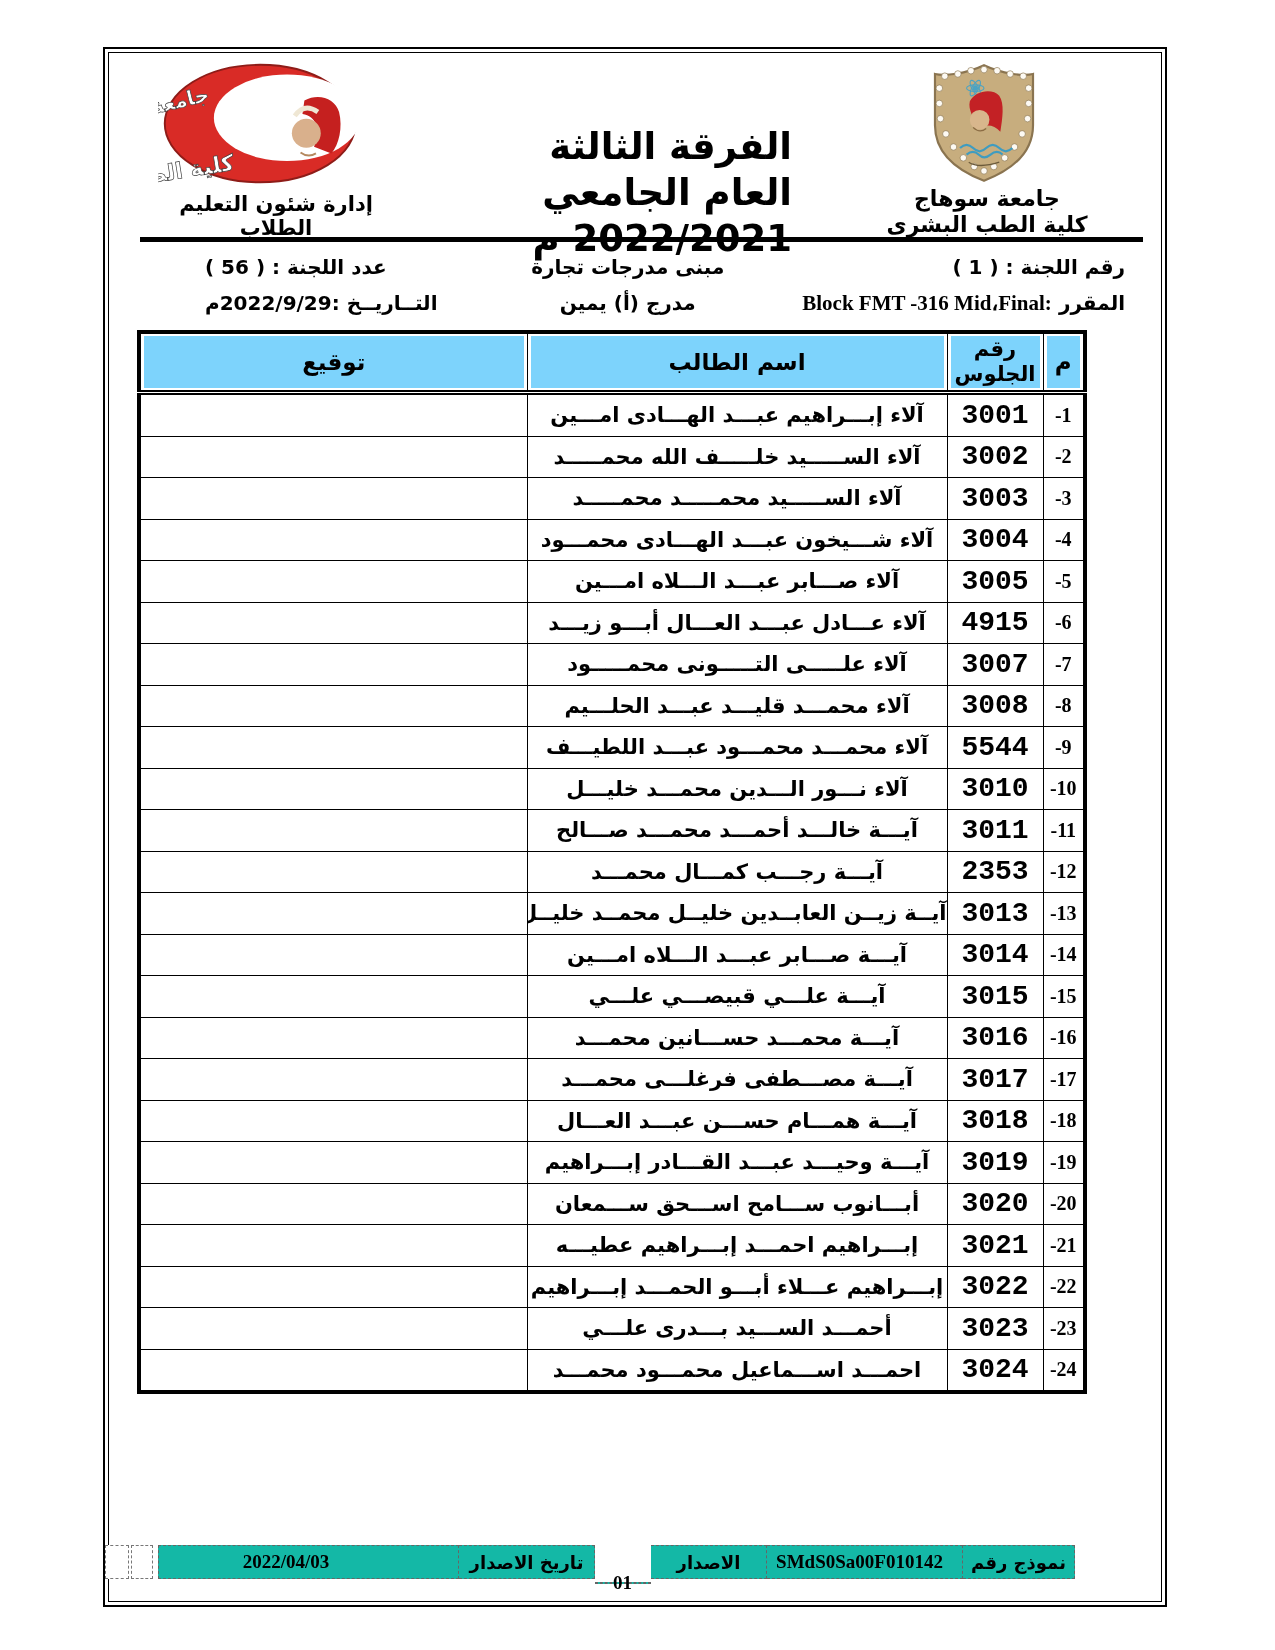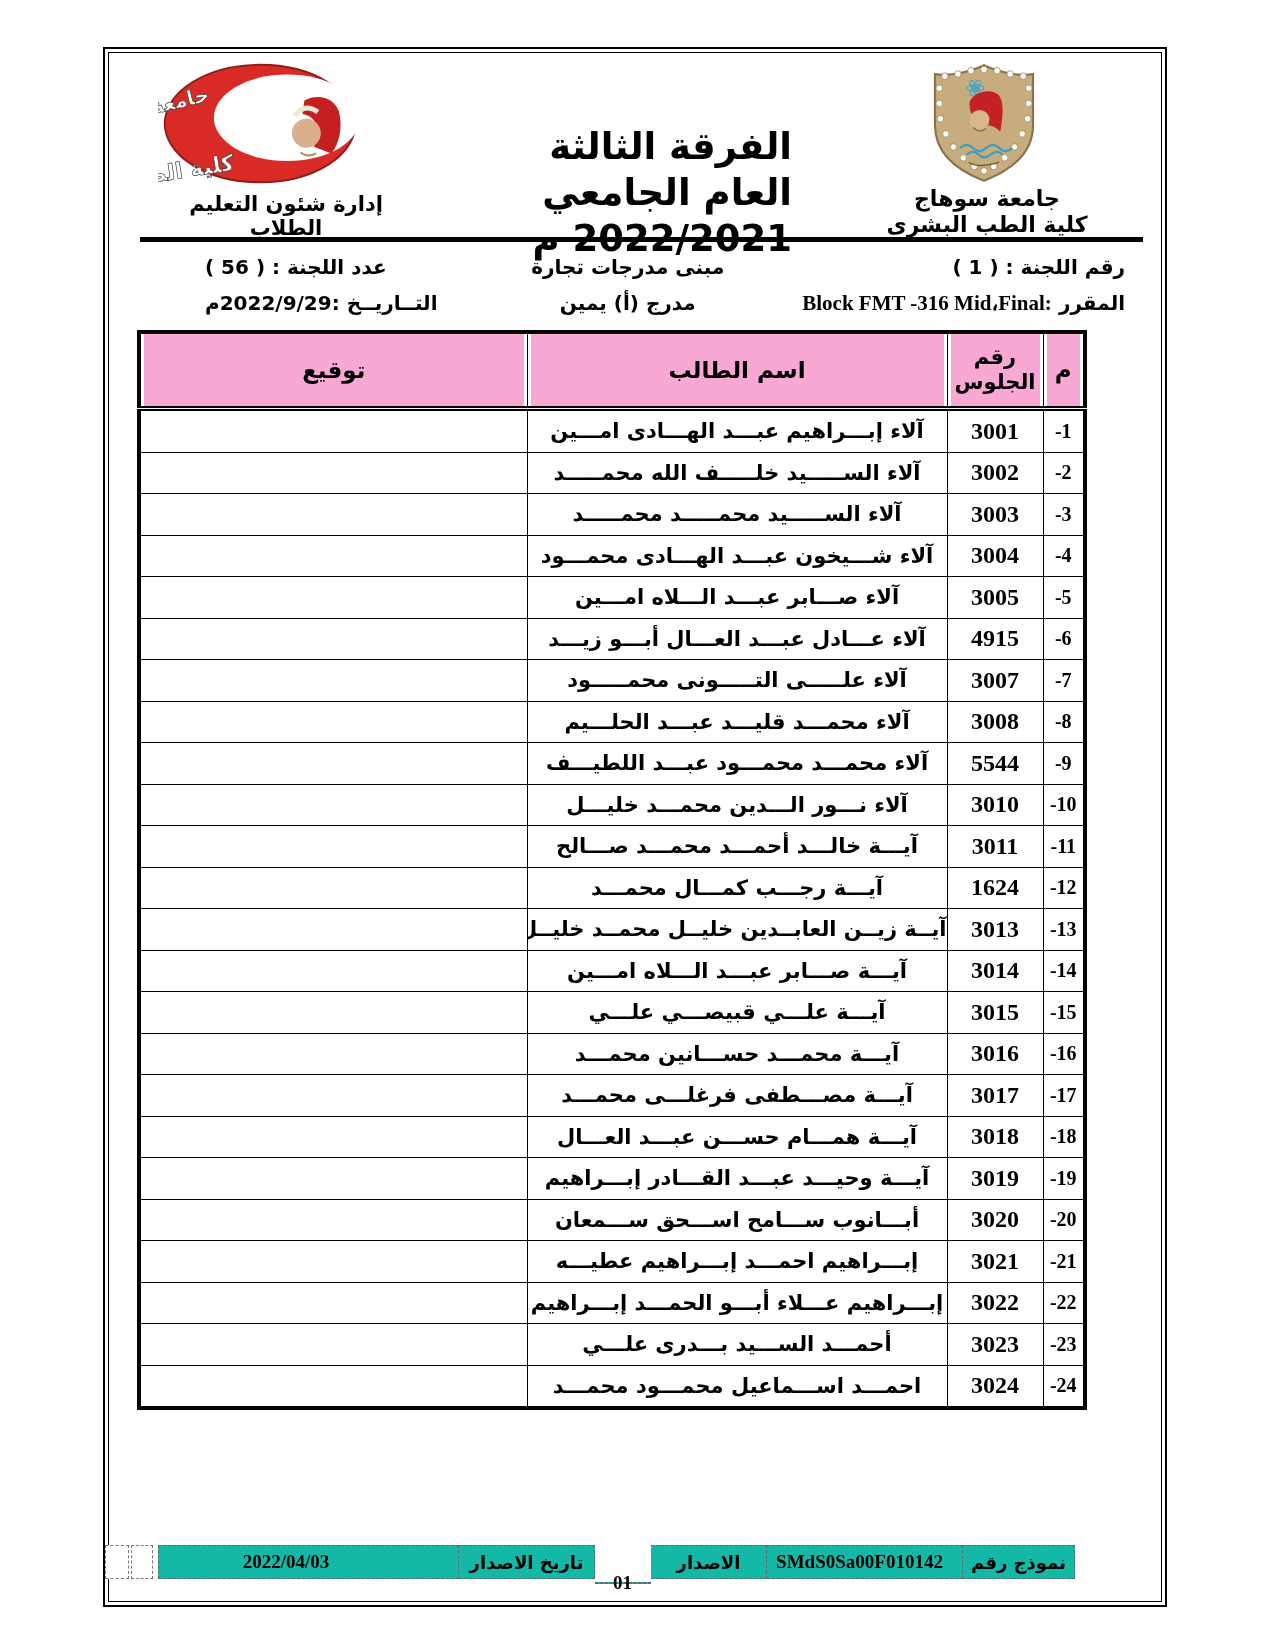--- a/index.html
+++ b/index.html
@@ -6,49 +6,49 @@
   .page{position:relative;width:1275px;height:1650px;background:#fff;overflow:hidden;
         font-family:"DejaVu Sans",sans-serif;color:#000;}
   
   .frame{position:absolute;left:103px;top:47px;width:1060px;height:1556px;border:2px solid #000;}
   .frame-inner{position:absolute;inset:3px;border:1px solid #000;}
   
   .center-titles{position:absolute;left:440px;top:124px;width:352px;text-align:right;
                  font-weight:bold;font-size:37px;line-height:46px;}
   .right-org{position:absolute;left:878px;top:186px;width:218px;text-align:center;
              font-weight:bold;font-size:22px;line-height:26px;}
-  .admin-text{position:absolute;left:152px;top:192px;width:268px;text-align:center;
+  .admin-text{position:absolute;left:142px;top:192px;width:268px;text-align:center;
               font-weight:bold;font-size:21px;}
   .logo-crescent{position:absolute;left:158px;top:60px;width:235px;height:130px;}
   .logo-shield{position:absolute;left:928px;top:62px;width:112px;height:122px;}
   
   .rule{position:absolute;left:140px;top:237px;width:1003px;height:5px;background:#000;}
   
   .info-grid{position:absolute;left:150px;top:249px;width:975px;display:grid;
              grid-template-columns:36% 30% 34%;grid-auto-rows:36px;direction:rtl;
              font-weight:bold;font-size:20px;align-items:center;}
   .info-grid .r{text-align:right;padding-left:6px;}
   .info-grid .c{text-align:center;}
   .info-grid .l{text-align:left;padding-left:55px;}
   .latin{font-family:"Liberation Serif","DejaVu Serif",serif;}
   .course-line{display:flex;flex-direction:row;justify-content:flex-start;gap:7px;align-items:baseline;}
   .course-line .latin{font-size:21px;}
   
   table.students{position:absolute;left:137px;top:330px;width:950px;border-collapse:collapse;
                  direction:rtl;border:4px solid #000;table-layout:fixed;}
   table.students th{border:1px solid #000;border-bottom:5px double #000;height:56px;
                     padding:0 3px;background:#fff;font-weight:bold;vertical-align:middle;}
-  table.students th .hd{background:#f9a8d4;width:100%;height:72px;display:flex;
+  table.students th .hd{background:#7dd3fc;width:100%;height:52px;display:flex;
                         flex-direction:column;align-items:center;justify-content:center;
                         font-size:23px;line-height:25px;}
   table.students th.seat-h .hd{font-size:21px;}
   table.students td{border:1px solid #000;height:40.5px;padding:0;vertical-align:middle;
                     font-weight:bold;overflow:hidden;white-space:nowrap;}
   td.serial-c{text-align:center;font-size:20px;font-family:"Liberation Serif","DejaVu Serif",serif;}
-  td.seat-c{text-align:center;font-size:24px;font-family:Liberation Serif, serif;}
+  td.seat-c{text-align:center;font-size:28px;font-family:Liberation Mono, monospace;}
   td.name-c{text-align:center;padding-right:7px;font-size:21px;}
   td.sig-c{background:#fff;}
   
   .mini-box{position:absolute;top:1545px;height:32px;border:1px dashed #777;background:#fff;}
   .mini-a{left:105px;width:22px;}
   .mini-b{left:131px;width:20px;}
   .footer-bar{position:absolute;left:158px;top:1545px;width:917px;height:34px;display:flex;
               flex-direction:row;direction:rtl;font-weight:bold;font-size:18px;}
   .footer-bar .fcell{border:1px dashed #666;border-left:none;display:flex;align-items:center;
                      justify-content:center;box-sizing:border-box;background:#14b8a6;}
@@ -236,21 +236,21 @@
         <td class="sig-c"></td>
       </tr>
         <tr>
         <td class="serial-c" dir="ltr">-11</td>
         <td class="seat-c" dir="ltr">3011</td>
         <td class="name-c">آيـــة خالـــد أحمـــد محمـــد صـــالح</td>
         <td class="sig-c"></td>
       </tr>
         <tr>
         <td class="serial-c" dir="ltr">-12</td>
-        <td class="seat-c" dir="ltr">1624</td>
+        <td class="seat-c" dir="ltr">2353</td>
         <td class="name-c">آيـــة رجـــب كمـــال محمـــد</td>
         <td class="sig-c"></td>
       </tr>
         <tr>
         <td class="serial-c" dir="ltr">-13</td>
         <td class="seat-c" dir="ltr">3013</td>
         <td class="name-c">آيــة زيــن العابــدين خليــل محمــد خليــل</td>
         <td class="sig-c"></td>
       </tr>
         <tr>

